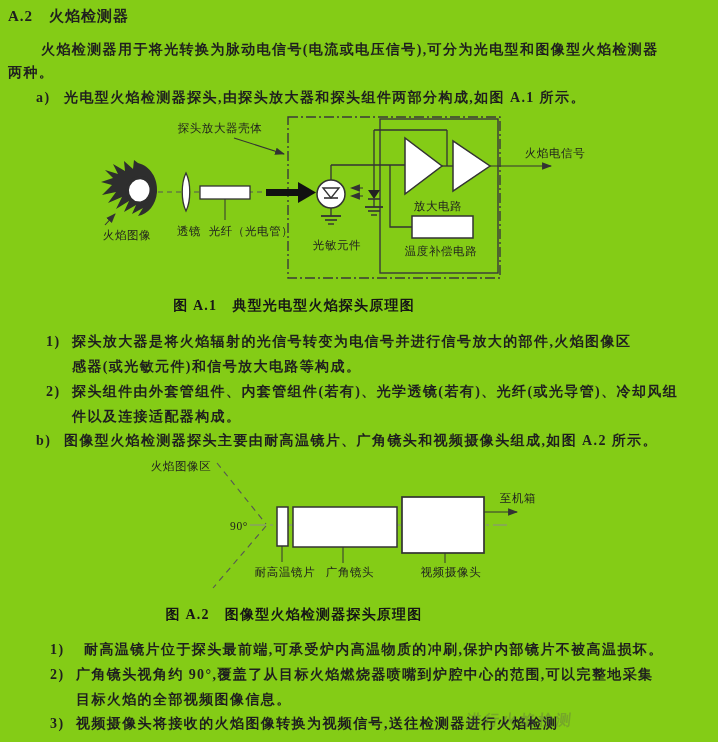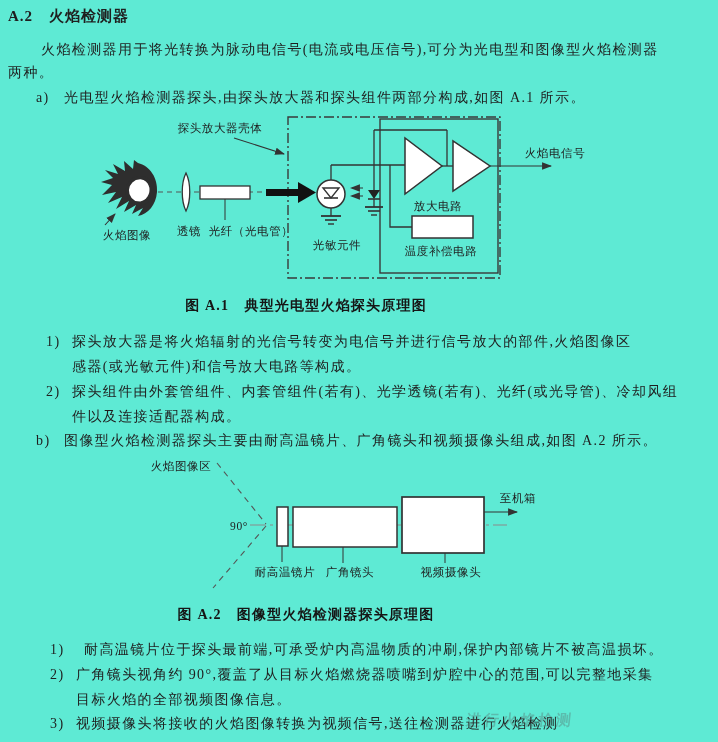--- a/index.html
+++ b/index.html
@@ -1,35 +1,36 @@
 <!DOCTYPE html>
 <html><head>
 <meta charset="utf-8">
 <style>
   html,body{margin:0;padding:0;}
   body{background:#e8e8e8;}
   .page{
     position:relative;
     width:718px;height:742px;
-    background:#5eead4;
+    background:#84cc16;
     font-family:"Liberation Serif","DejaVu Serif",serif;
     color:#1f1f1f;
     overflow:hidden;
   }
   .t{
     position:absolute;
     font-size:14px;
     line-height:17px;
     letter-spacing:1.4px;
     white-space:nowrap;
     color:#1f1f1f;
+    font-weight:bold;
   }
   .h{font-weight:bold;font-size:15px;letter-spacing:1px;}
   .cap{
-    position:absolute;left:16px;width:580px;
+    position:absolute;left:4px;width:580px;
     text-align:center;font-weight:bold;font-size:14px;letter-spacing:1.2px;
     white-space:nowrap;color:#161616;
   }
   .num{font-size:14px;}
   svg{position:absolute;overflow:visible;}
   svg text{
     font-family:"Liberation Serif","DejaVu Serif",serif;
     font-size:11.5px;fill:#1f1f1f;letter-spacing:0.6px;
   }
   .ghost{

